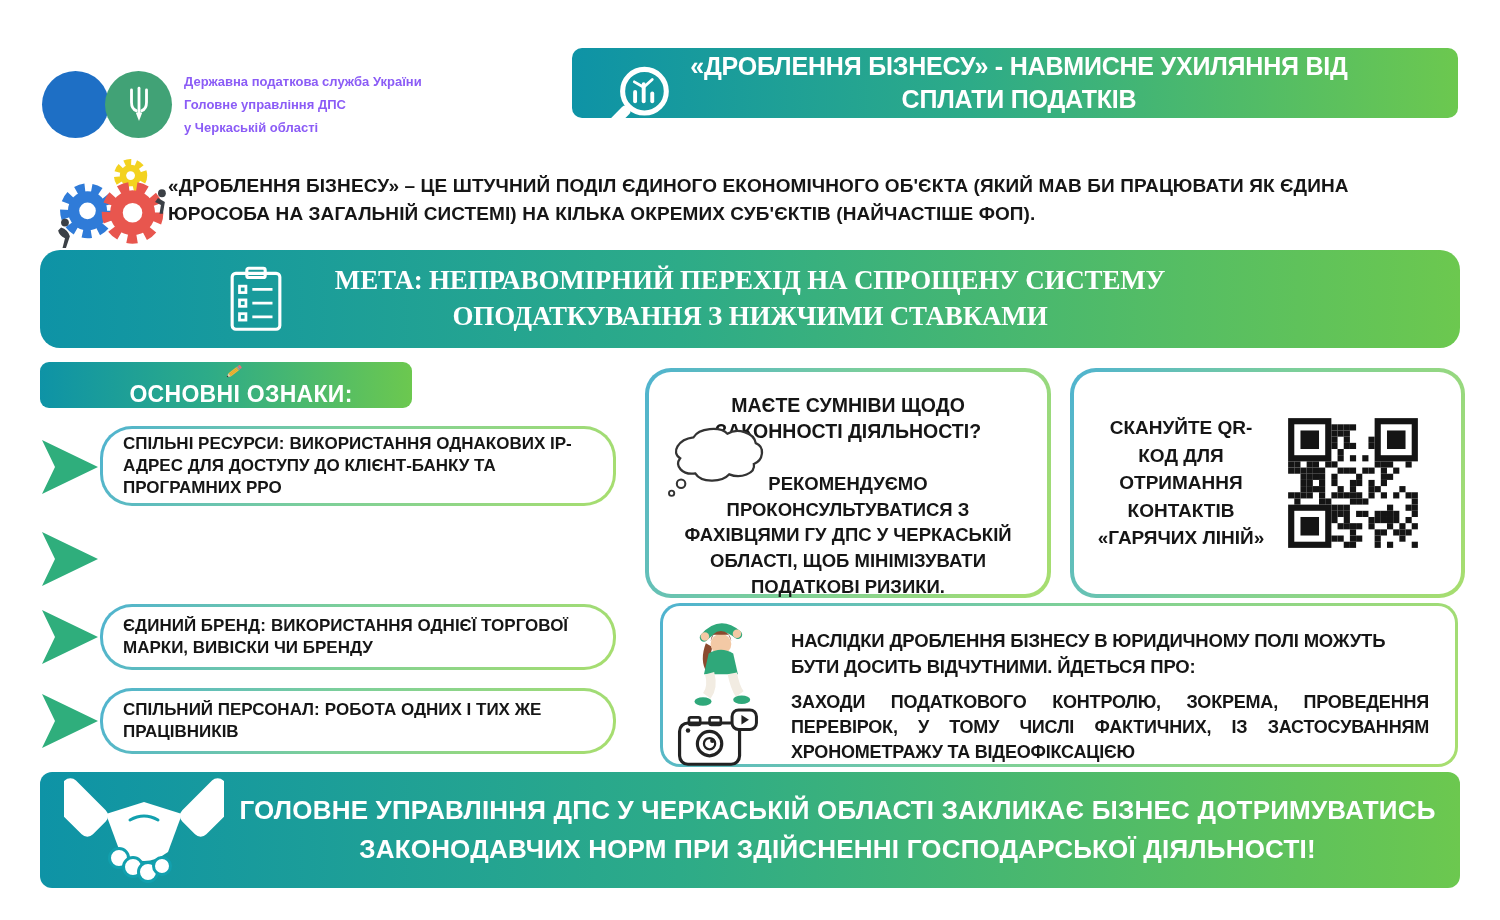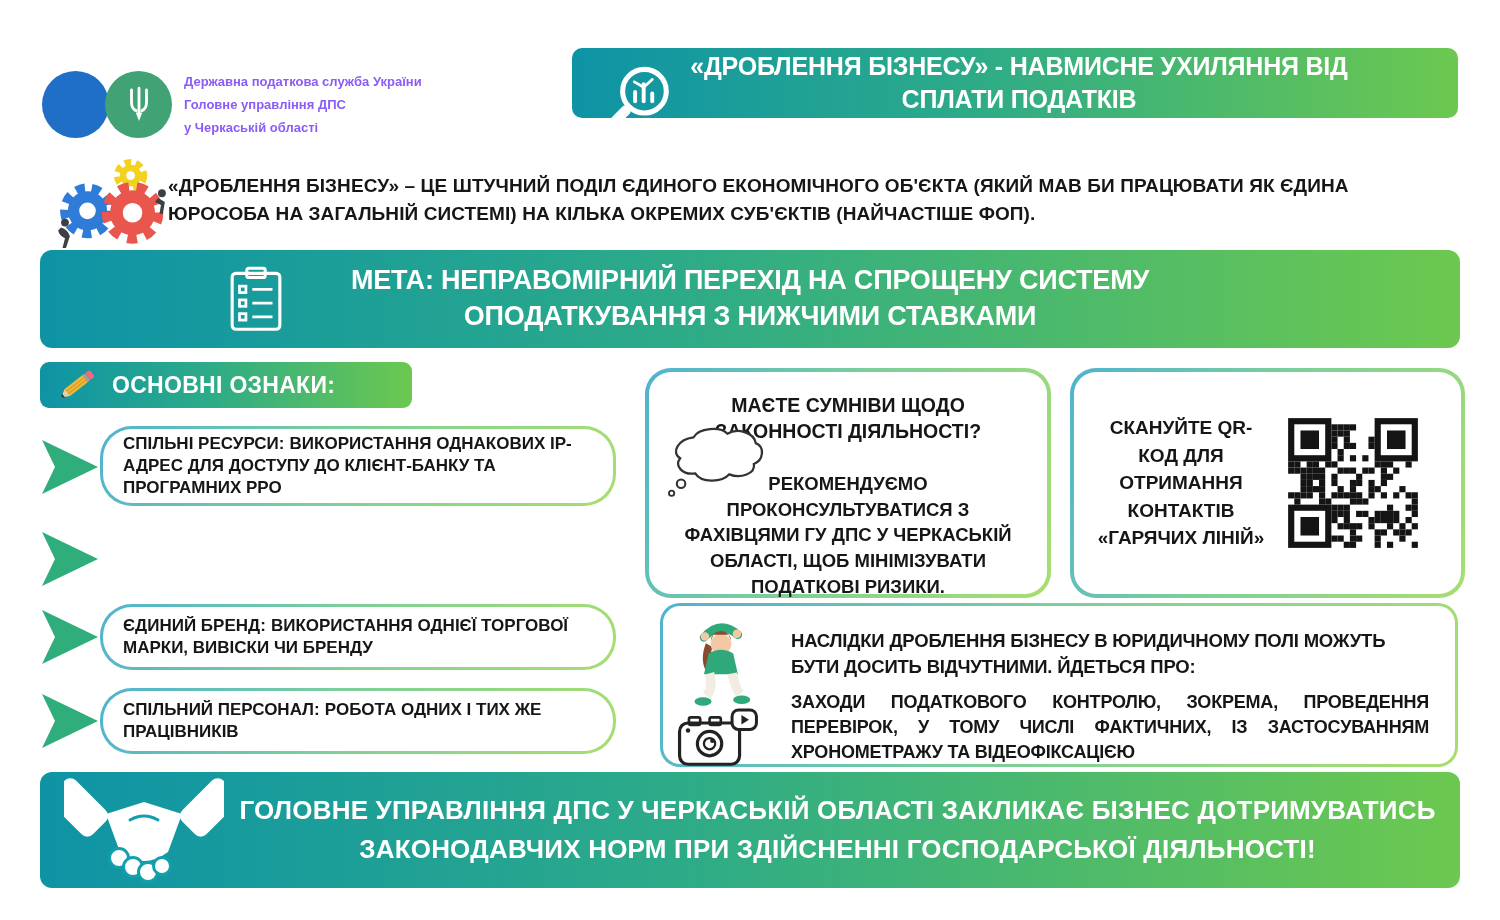--- a/index.html
+++ b/index.html
@@ -21,25 +21,25 @@
   .c-blue{background:#1e6fc5;position:relative;z-index:1;}
   .c-green{background:#41a276;margin-left:-4px;display:flex;align-items:center;justify-content:center;position:relative;z-index:2;}
   .logo-text{margin-left:12px;font-size:13px;font-weight:700;line-height:23px;color:#8b5cf6;}
 
   
   .banner{position:absolute;background:var(--grad);color:#fff;display:flex;align-items:center;}
   .header-banner{left:572px;top:48px;width:886px;height:70px;border-radius:10px;}
   .header-banner .btxt{flex:1;text-align:center;font-size:25px;font-weight:700;line-height:1.32;letter-spacing:-0.2px;max-width:720px;margin:0 auto;padding-left:8px;}
   .header-banner svg{position:absolute;left:28px;top:12px;}
 
-  .meta-banner{left:40px;top:250px;width:1420px;height:98px;border-radius:12px;justify-content:center;}
+  .meta-banner{left:40px;top:250px;width:1420px;height:98px;border-radius:20px;justify-content:center;font-family:Liberation Serif, serif;}
   .meta-banner .btxt{text-align:center;font-size:27px;font-weight:700;line-height:1.33;letter-spacing:-0.2px;max-width:920px;}
   .meta-banner svg{position:absolute;left:188px;top:16px;}
 
-  .signs-banner{left:40px;top:362px;width:372px;height:46px;border-radius:9px;padding-left:16px;}
+  .signs-banner{left:40px;top:362px;width:372px;height:46px;border-radius:9px;padding-left:16px;flex-direction:column;}
   .signs-banner .btxt{font-size:23px;font-weight:800;letter-spacing:0.3px;margin-left:14px;}
 
   .footer-banner{left:40px;top:772px;width:1420px;height:116px;border-radius:12px;}
   .footer-banner svg{position:absolute;left:24px;top:4px;}
   .footer-banner .btxt{flex:1;text-align:center;font-size:26px;font-weight:800;line-height:1.5;letter-spacing:0.2px;max-width:1215px;margin-left:190px;}
 
   
   .intro-illustration{position:absolute;left:52px;top:156px;}
   .intro-text{position:absolute;left:168px;top:172px;width:1185px;font-size:19px;line-height:1.45;font-weight:600;letter-spacing:0.1px;}
   .intro-text b{font-weight:800;}

